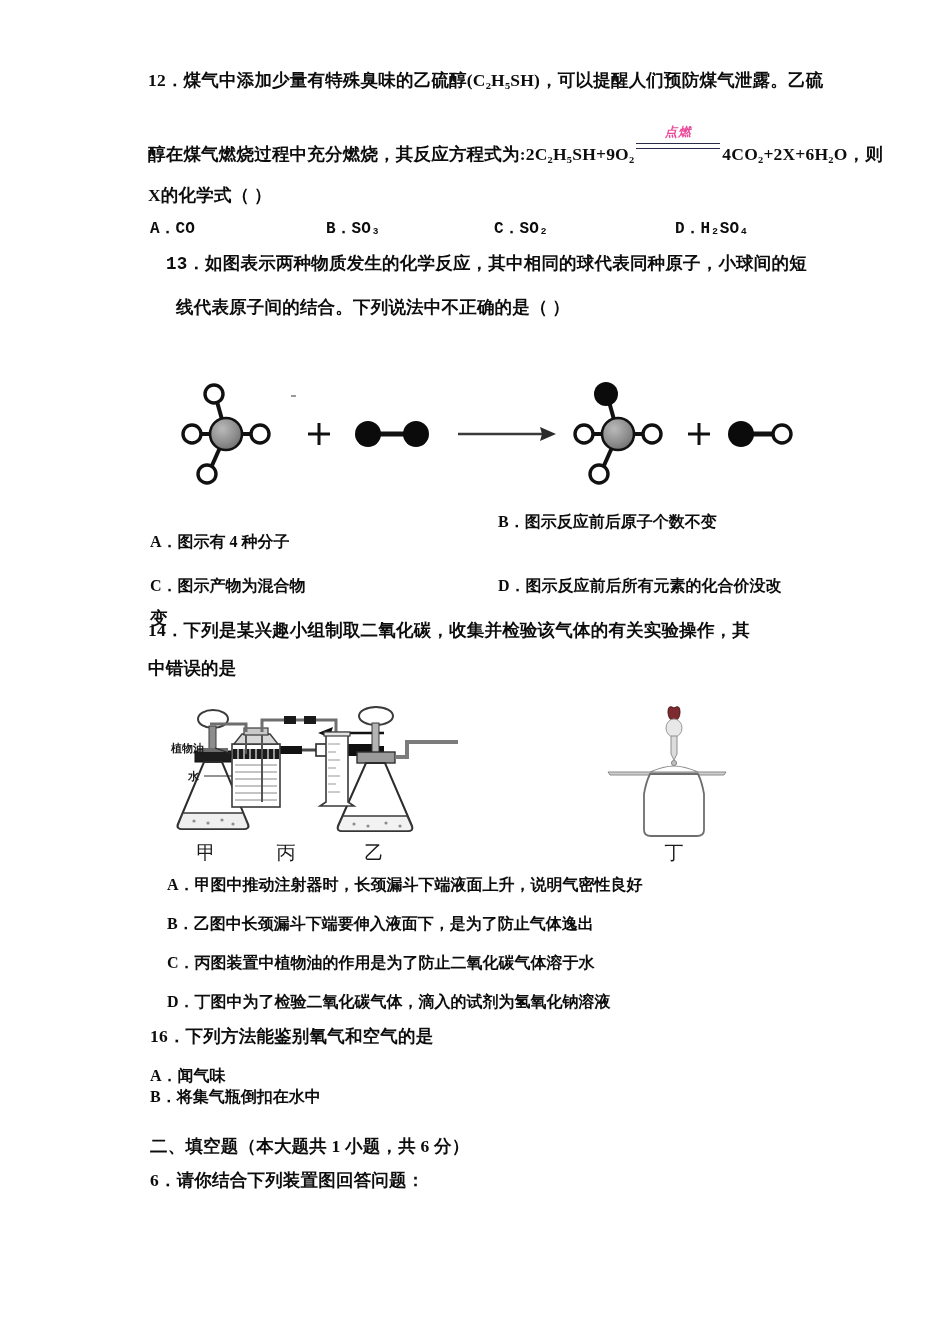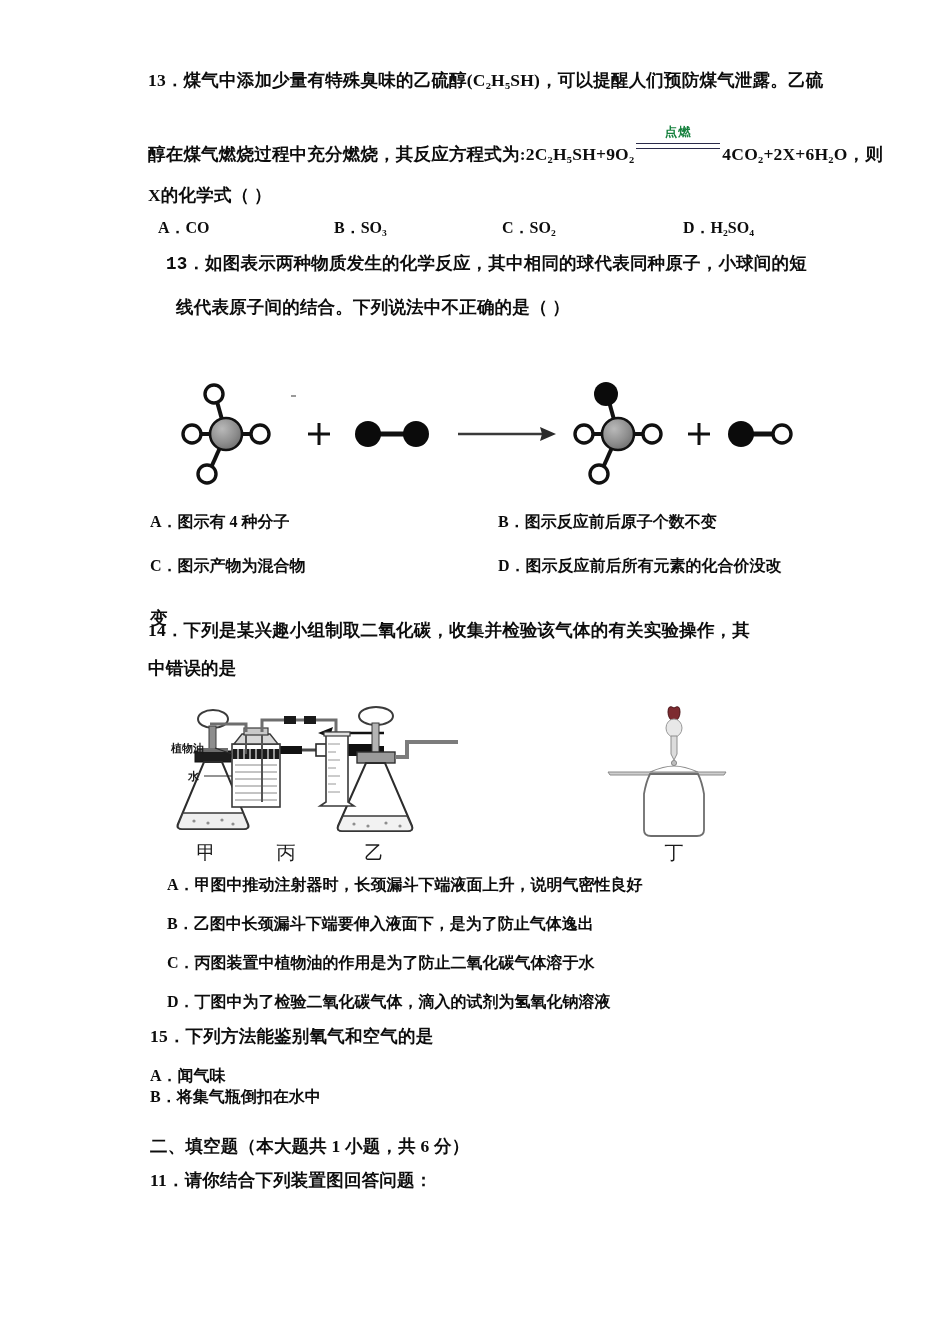--- a/index.html
+++ b/index.html
@@ -46,62 +46,63 @@
   .opt-row .opt {
     flex: 0 0 auto;
     white-space: nowrap;
   }
 
   
   #q12 { position: absolute; left: 0; top: 0; width: 660px; }
   #q12-l1 { position: absolute; left: 0; top: 12px; }
   #q12-l2 { position: absolute; left: 0; top: 84px; }
   #q12-l3 { position: absolute; left: 0; top: 127px; }
-  #q12-opts { position: absolute; left: 10px; top: 160px; width: 655px; }
+  #q12-opts { position: absolute; left: 2px; top: 160px; width: 655px; font-family: Liberation Mono, monospace; }
   #q12-opts .o1 { width: 176px; }
   #q12-opts .o2 { width: 168px; }
   #q12-opts .o3 { width: 181px; }
 
   .eq-inline { white-space: nowrap; font-family: "Liberation Serif", serif; }
   .eq-cond {
     display: inline-block;
     position: relative;
     width: 84px;
     height: 20px;
     vertical-align: -2px;
     margin: 0 2px;
   }
   .eq-cond .cond-text {
     position: absolute;
     left: 50%;
     transform: translateX(-50%);
     top: -17px;
     font-size: 12.5px;
     font-weight: bold;
-    color: #15803d;
+    color: #ec4899;
     white-space: nowrap;
     letter-spacing: 1px;
+    font-style: italic;
   }
   .eq-cond .bar-top {
     position: absolute; left: 0; right: 0; top: 1px;
     border-top: 1.6px solid #2a2a4a;
   }
   .eq-cond .bar-bot {
     position: absolute; left: 0; right: 0; top: 6px;
     border-top: 1.6px solid #2a2a4a;
   }
 
   
   #q13 { position: absolute; left: 0; top: 196px; width: 660px; }
   #q13-l1 { position: absolute; left: 18px; top: 0; font-family: Liberation Mono, monospace; }
   #q13-l2 { position: absolute; left: 28px; top: 43px; }
   #q13-fig { position: absolute; left: 10px; top: 118px; width: 640px; height: 120px; }
   #q13-opts { position: absolute; left: 2px; top: 258px; width: 655px; }
   #q13-opts .r { margin-bottom: 23px; }
-  #q13-opts .oA { width: 348px; }
+  #q13-opts .oA { width: 348px; margin-top: 20px; }
   #q13-opts .oC { width: 348px; }
   #q13-cont { position: absolute; left: 2px; top: 354px; }
 
   
   #q14 { position: absolute; left: 0; top: 562px; width: 660px; }
   #q14-l1 { position: absolute; left: 0; top: 0; }
   #q14-l2 { position: absolute; left: 0; top: 38px; }
   #q14-fig { position: absolute; left: 10px; top: 82px; width: 645px; height: 165px; }
   #q14-opts { position: absolute; left: 19px; top: 255px; width: 655px; }
   #q14-opts .r { margin-bottom: 18px; }
@@ -133,21 +134,21 @@
   }
 </style>
 </head>
 <body>
 
 <div class="page">
  <div class="content">
 
   <div id="q12">
 
-    <div id="q12-l1" class="qline">13．煤气中添加少量有特殊臭味的乙硫醇(C₂H₅SH)，可以提醒人们预防煤气泄露。乙硫</div>
+    <div id="q12-l1" class="qline">12．煤气中添加少量有特殊臭味的乙硫醇(C₂H₅SH)，可以提醒人们预防煤气泄露。乙硫</div>
 
     <div id="q12-l2" class="qline">
       <span class="eq-inline">醇在煤气燃烧过程中充分燃烧，其反应方程式为:2C₂H₅SH+9O₂</span><span class="eq-cond">
         <span class="cond-text">点燃</span>
         <span class="bar-top"></span>
         <span class="bar-bot"></span>
       </span><span class="eq-inline">4CO₂+2X+6H₂O，则</span>
     </div>
 
     <div id="q12-l3" class="qline">X的化学式（    ）</div>
@@ -384,27 +385,27 @@
       <div class="opt-row r">
         <span class="opt">C．丙图装置中植物油的作用是为了防止二氧化碳气体溶于水</span>
       </div>
       <div class="opt-row">
         <span class="opt">D．丁图中为了检验二氧化碳气体，滴入的试剂为氢氧化钠溶液</span>
       </div>
     </div>
   </div>
 
   <div id="q15">
-    <div id="q15-l1" class="qline">15．下列方法能鉴别氧气和空气的是</div>
+    <div id="q15-l1" class="qline">16．下列方法能鉴别氧气和空气的是</div>
 
     <div id="q15-opts">
       <div class="opt-row r">
         <span class="opt oA">A．闻气味</span>
         <span class="opt">B．将集气瓶倒扣在水中</span>
       </div>
     </div>
   </div>
 
   <div id="sec2" class="qline">二、填空题（本大题共 1 小题，共 6 分）</div>
-  <div id="q16" class="qline">11．请你结合下列装置图回答问题：</div>
+  <div id="q16" class="qline">6．请你结合下列装置图回答问题：</div>
 
  </div>
 </div>
 
 </body></html>

